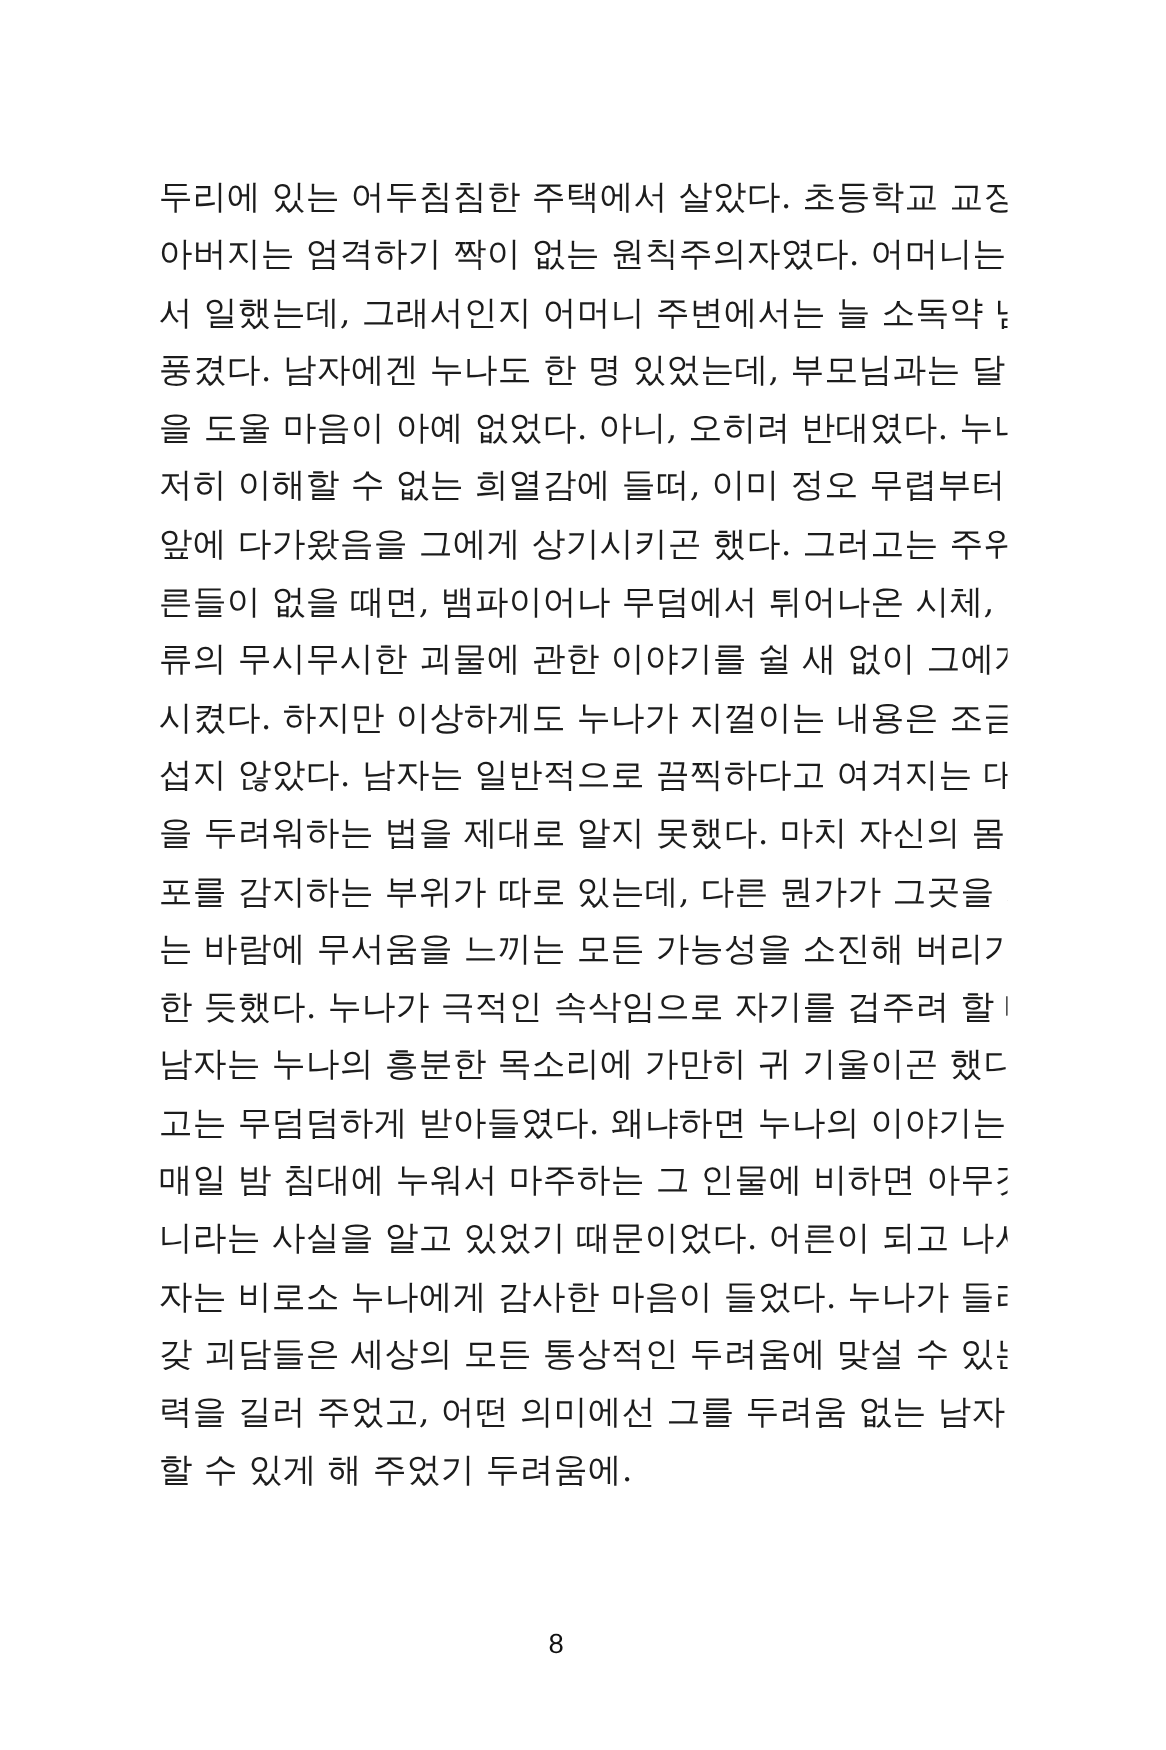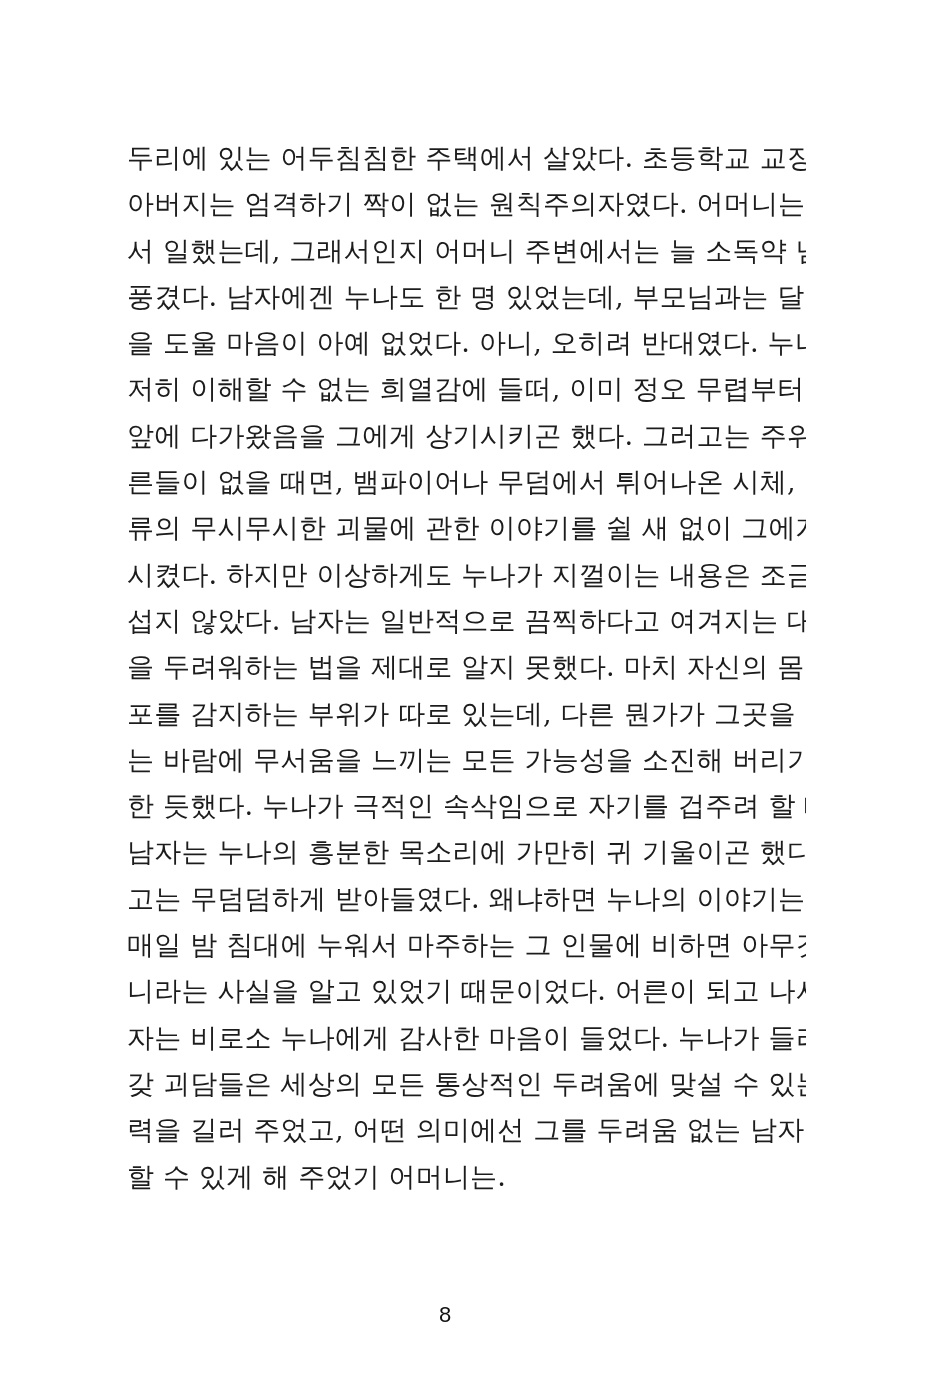--- a/index.html
+++ b/index.html
@@ -72,18 +72,18 @@
     <div class="line">포를 감지하는 부위가 따로 있는데, 다른 뭔가가 그곳을 차지하</div>
     <div class="line">는 바람에 무서움을 느끼는 모든 가능성을 소진해 버리기라도</div>
     <div class="line">한 듯했다. 누나가 극적인 속삭임으로 자기를 겁주려 할 때마다</div>
     <div class="line">남자는 누나의 흥분한 목소리에 가만히 귀 기울이곤 했다. 그러</div>
     <div class="line">고는 무덤덤하게 받아들였다. 왜냐하면 누나의 이야기는 자기가</div>
     <div class="line">매일 밤 침대에 누워서 마주하는 그 인물에 비하면 아무것도 아</div>
     <div class="line">니라는 사실을 알고 있었기 때문이었다. 어른이 되고 나서야 남</div>
     <div class="line">자는 비로소 누나에게 감사한 마음이 들었다. 누나가 들려준 온</div>
     <div class="line">갖 괴담들은 세상의 모든 통상적인 두려움에 맞설 수 있는 저항</div>
     <div class="line">력을 길러 주었고, 어떤 의미에선 그를 두려움 없는 남자로 성장</div>
-    <div class="line last">할 수 있게 해 주었기 어머니는.</div>
+    <div class="line last">할 수 있게 해 주었기 두려움에.</div>
   </div>
 
   <div class="page-number">8</div>
 
 </div>
 
 </body></html>

